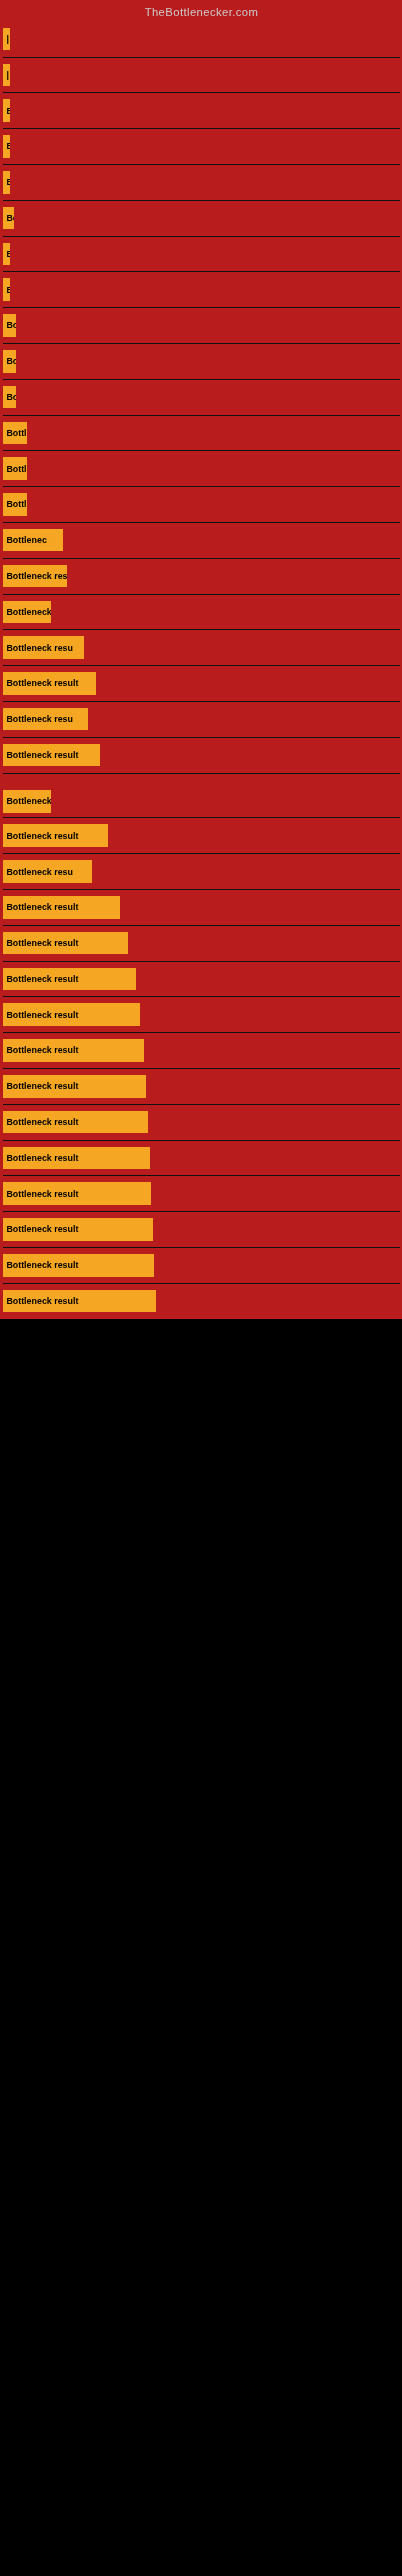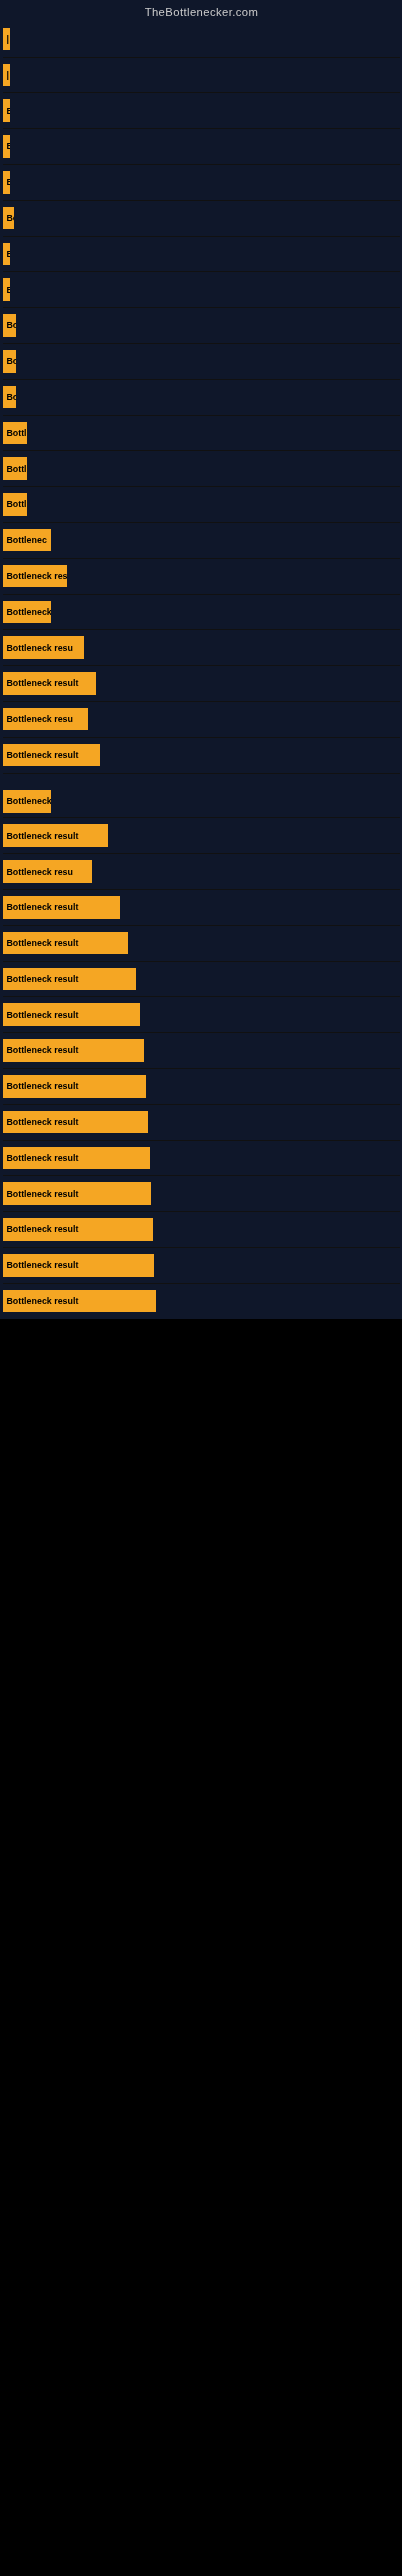--- a/index.html
+++ b/index.html
@@ -4,21 +4,21 @@
   <style>
     * { margin: 0; padding: 0; box-sizing: border-box; }
     body {
       background: #000;
       width: 403px;
       font-family: Arial, sans-serif;
       color: #fff;
     }
     .page-container {
       width: 403px;
-      background: #0f172a;
+      background: #b91c1c;
       padding: 0;
     }
     .site-title {
       text-align: center;
       color: #ccc;
       font-size: 11.3px;
       padding: 6.4px 0 3.2px 0;
       letter-spacing: 0.4px;
     }
     .bar-row {
@@ -121,21 +121,21 @@
         <div class="bar-label" style="width: 24px;">Bottl</div>
         <div class="bar-filler"></div>
       </div>
       <div class="divider"></div>
       <div class="bar-row">
         <div class="bar-label" style="width: 24px;">Bottl</div>
         <div class="bar-filler"></div>
       </div>
       <div class="divider"></div>
       <div class="bar-row">
-        <div class="bar-label" style="width: 48px;">Bottlenec</div>
+        <div class="bar-label" style="width: 60px;">Bottlenec</div>
         <div class="bar-filler"></div>
       </div>
       <div class="divider"></div>
       <div class="bar-row">
         <div class="bar-label" style="width: 64px;">Bottleneck res</div>
         <div class="bar-filler"></div>
       </div>
       <div class="divider"></div>
       <div class="bar-row">
         <div class="bar-label" style="width: 48px;">Bottleneck</div>

